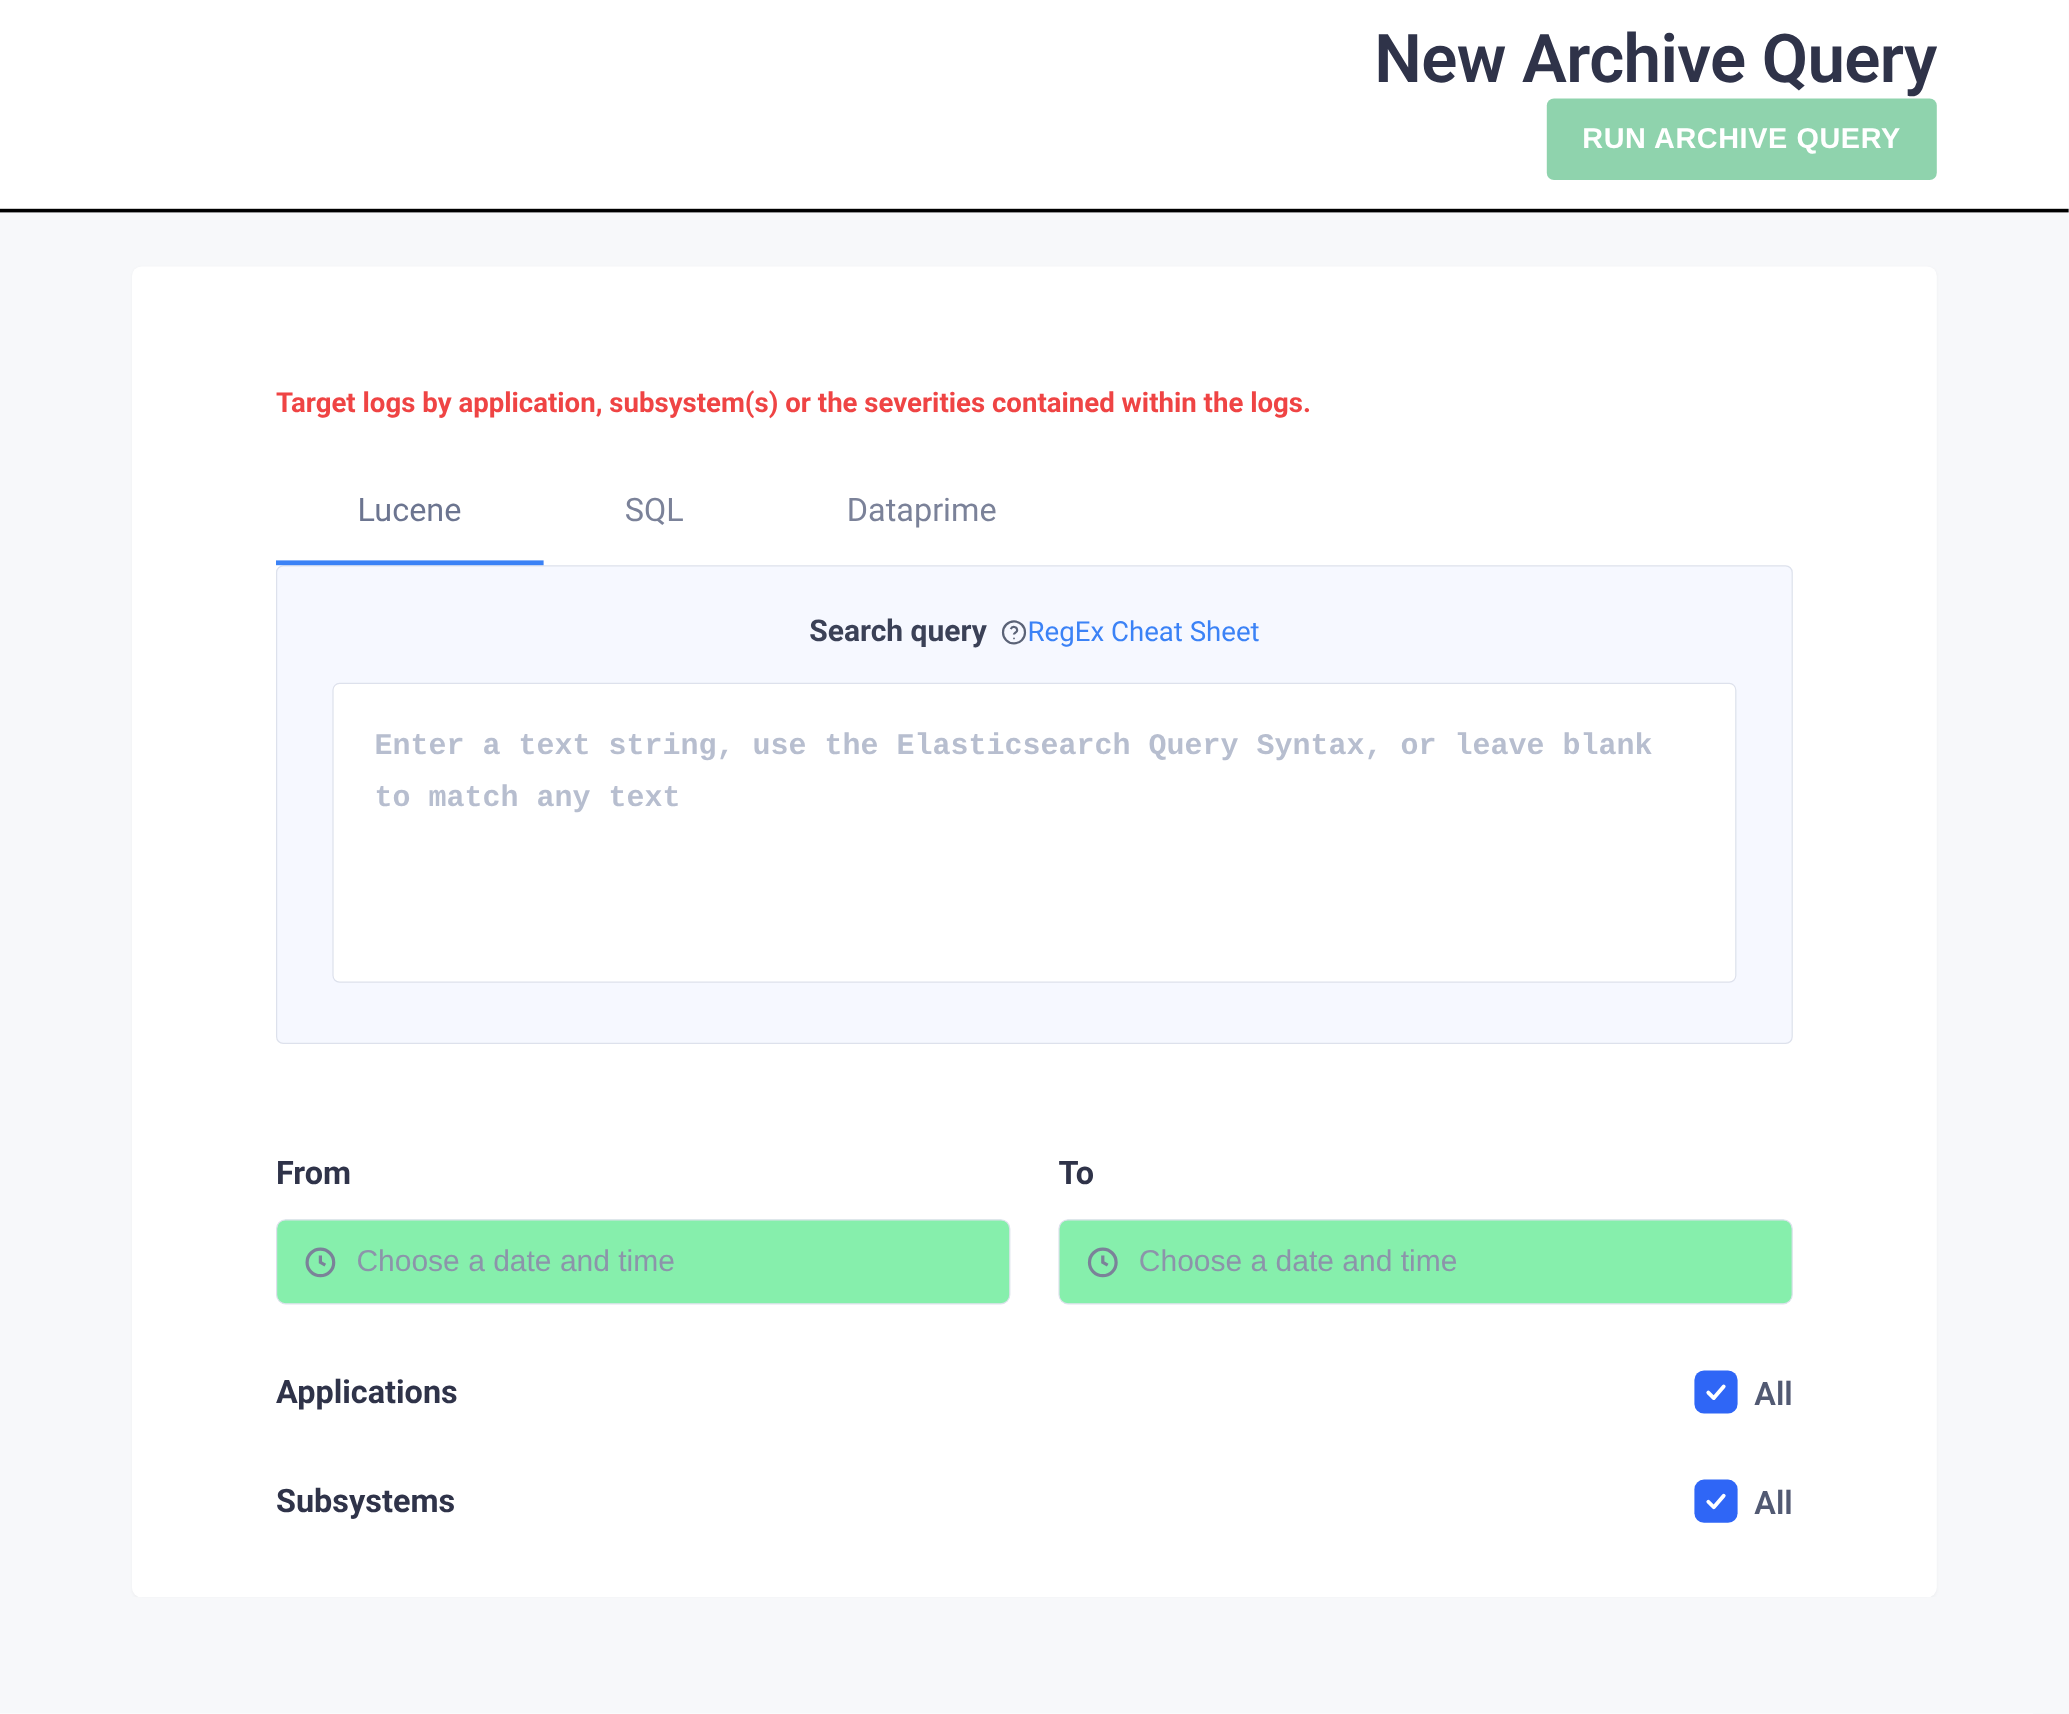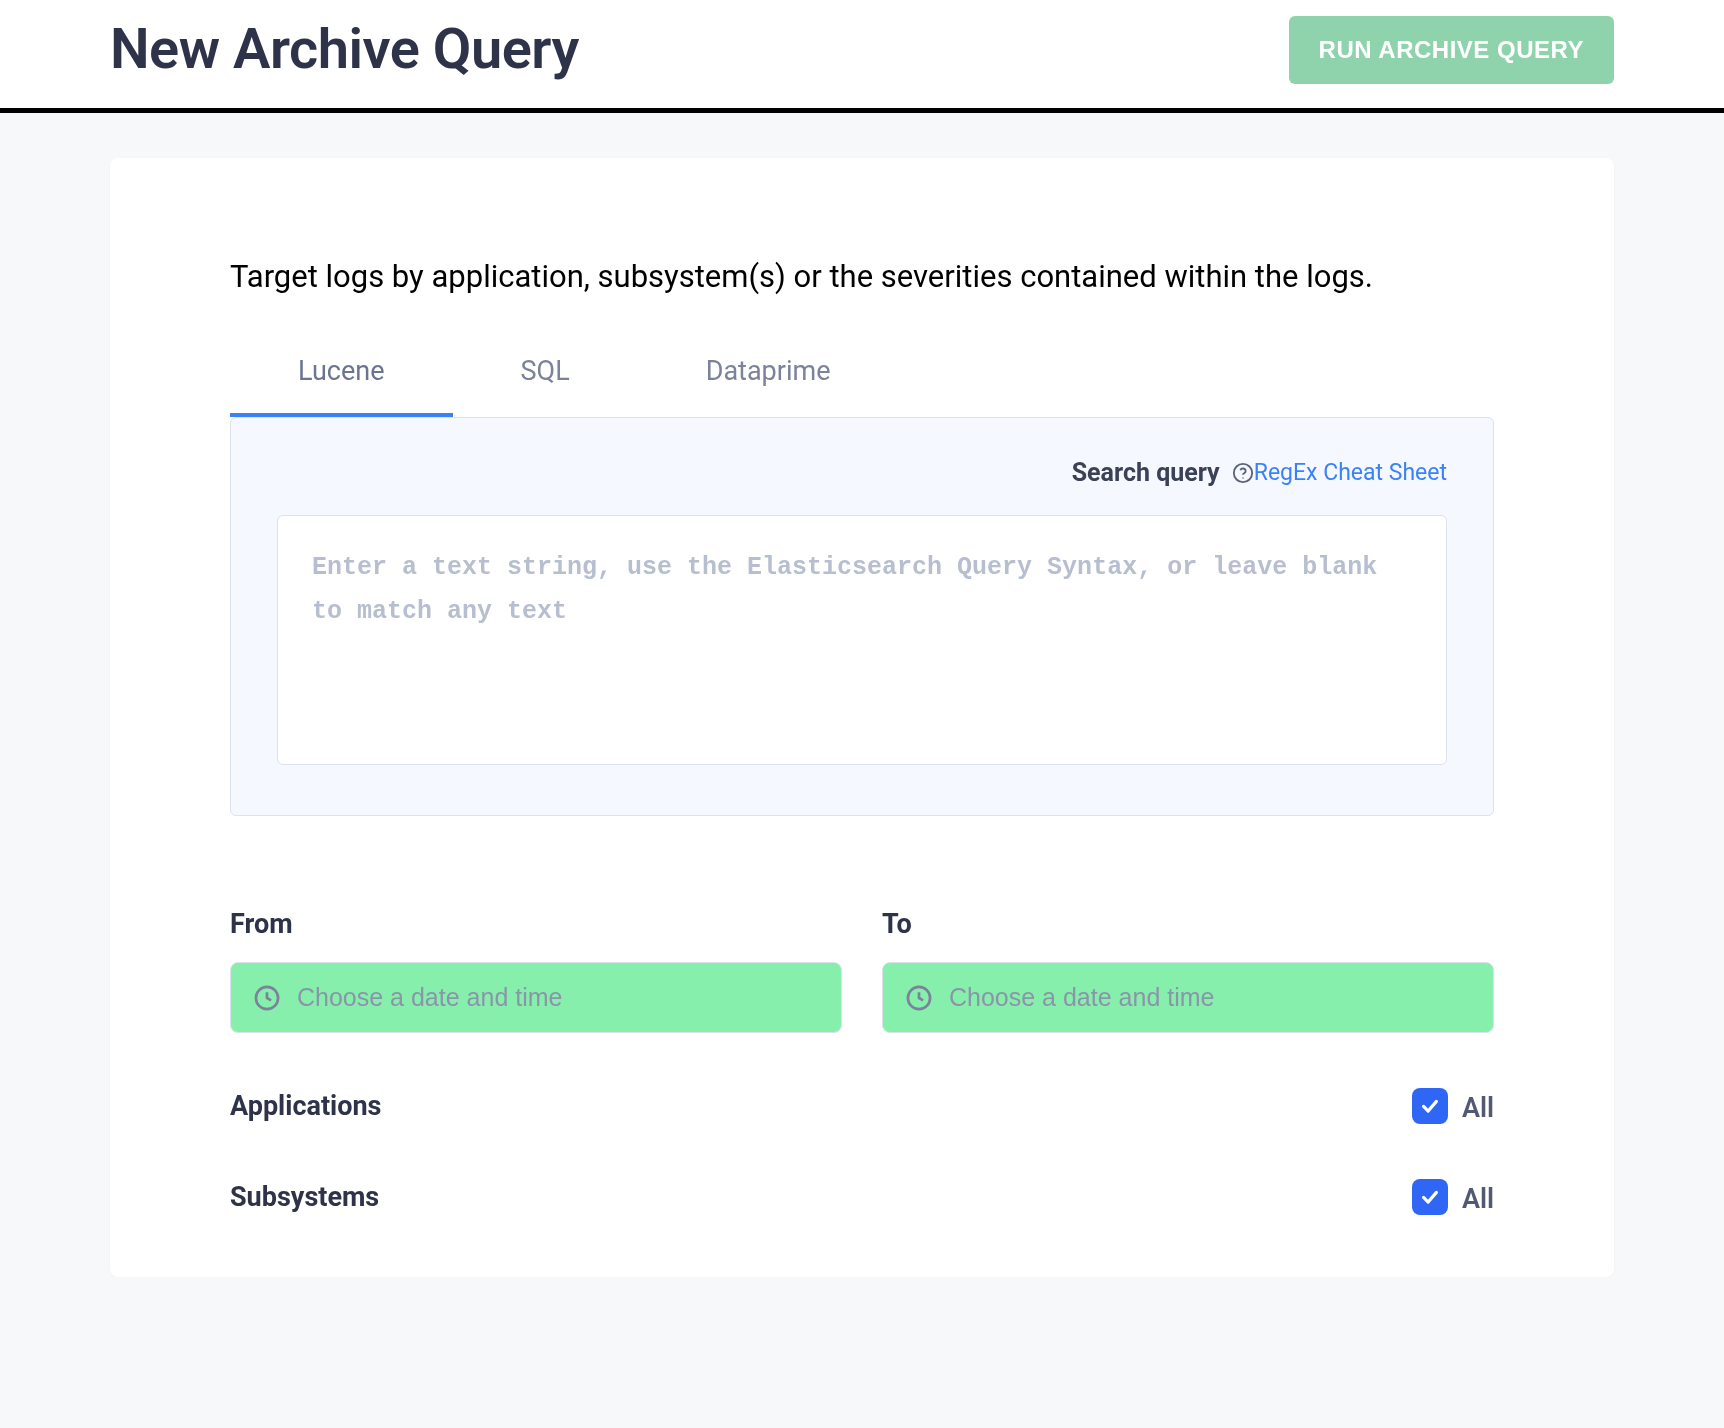--- a/index.html
+++ b/index.html
@@ -5,24 +5,25 @@
     * { box-sizing: border-box; margin: 0; padding: 0; }
     body {
       font-family: -apple-system, BlinkMacSystemFont, "Segoe UI", Roboto, Helvetica, Arial, sans-serif;
       background: #f7f8fa;
       color: #2f3349;
       width: 1724px;
     }
     .topbar {
       background: #ffffff;
       display: flex;
-      align-items: flex-start;
+      align-items: flex-end;
       justify-content: space-between;
       padding: 16px 110px 24px 110px;
-      border-bottom: 5px solid #000000;
+      border-bottom: 3px solid #000000;
+      flex-direction: column;
     }
     .page-title {
       font-size: 56px;
       font-weight: 600;
       color: #2f3349;
       letter-spacing: -0.5px;
     }
     .run-button {
       background: #8fd3ad;
       color: #ffffff;
@@ -36,23 +37,23 @@
     }
 
     .card {
       background: #ffffff;
       border-radius: 8px;
       margin: 45px 110px 0 110px;
       padding: 100px 120px 40px 120px;
       box-shadow: 0 1px 3px rgba(0,0,0,0.04);
     }
     .intro-text {
-      font-size: 31px;
-      font-weight: 400;
-      color: #000000;
+      font-size: 23px;
+      font-weight: 700;
+      color: #ef4444;
       margin-bottom: 60px;
     }
     .tabs {
       display: flex;
       gap: 0;
     }
     .tab {
       font-size: 27px;
       color: #7b8299;
       padding: 0 68px 26px 68px;
@@ -66,21 +67,21 @@
 
     .query-panel {
       background: #f6f8ff;
       border: 1px solid #dde1ec;
       border-radius: 6px;
       padding: 40px 46px 46px 46px;
     }
     .query-header {
       display: flex;
       align-items: center;
-      justify-content: flex-end;
+      justify-content: center;
       margin-bottom: 28px;
     }
     .query-label-wrap {
       display: flex;
       align-items: center;
       gap: 12px;
     }
     .query-label {
       font-size: 25px;
       font-weight: 700;

